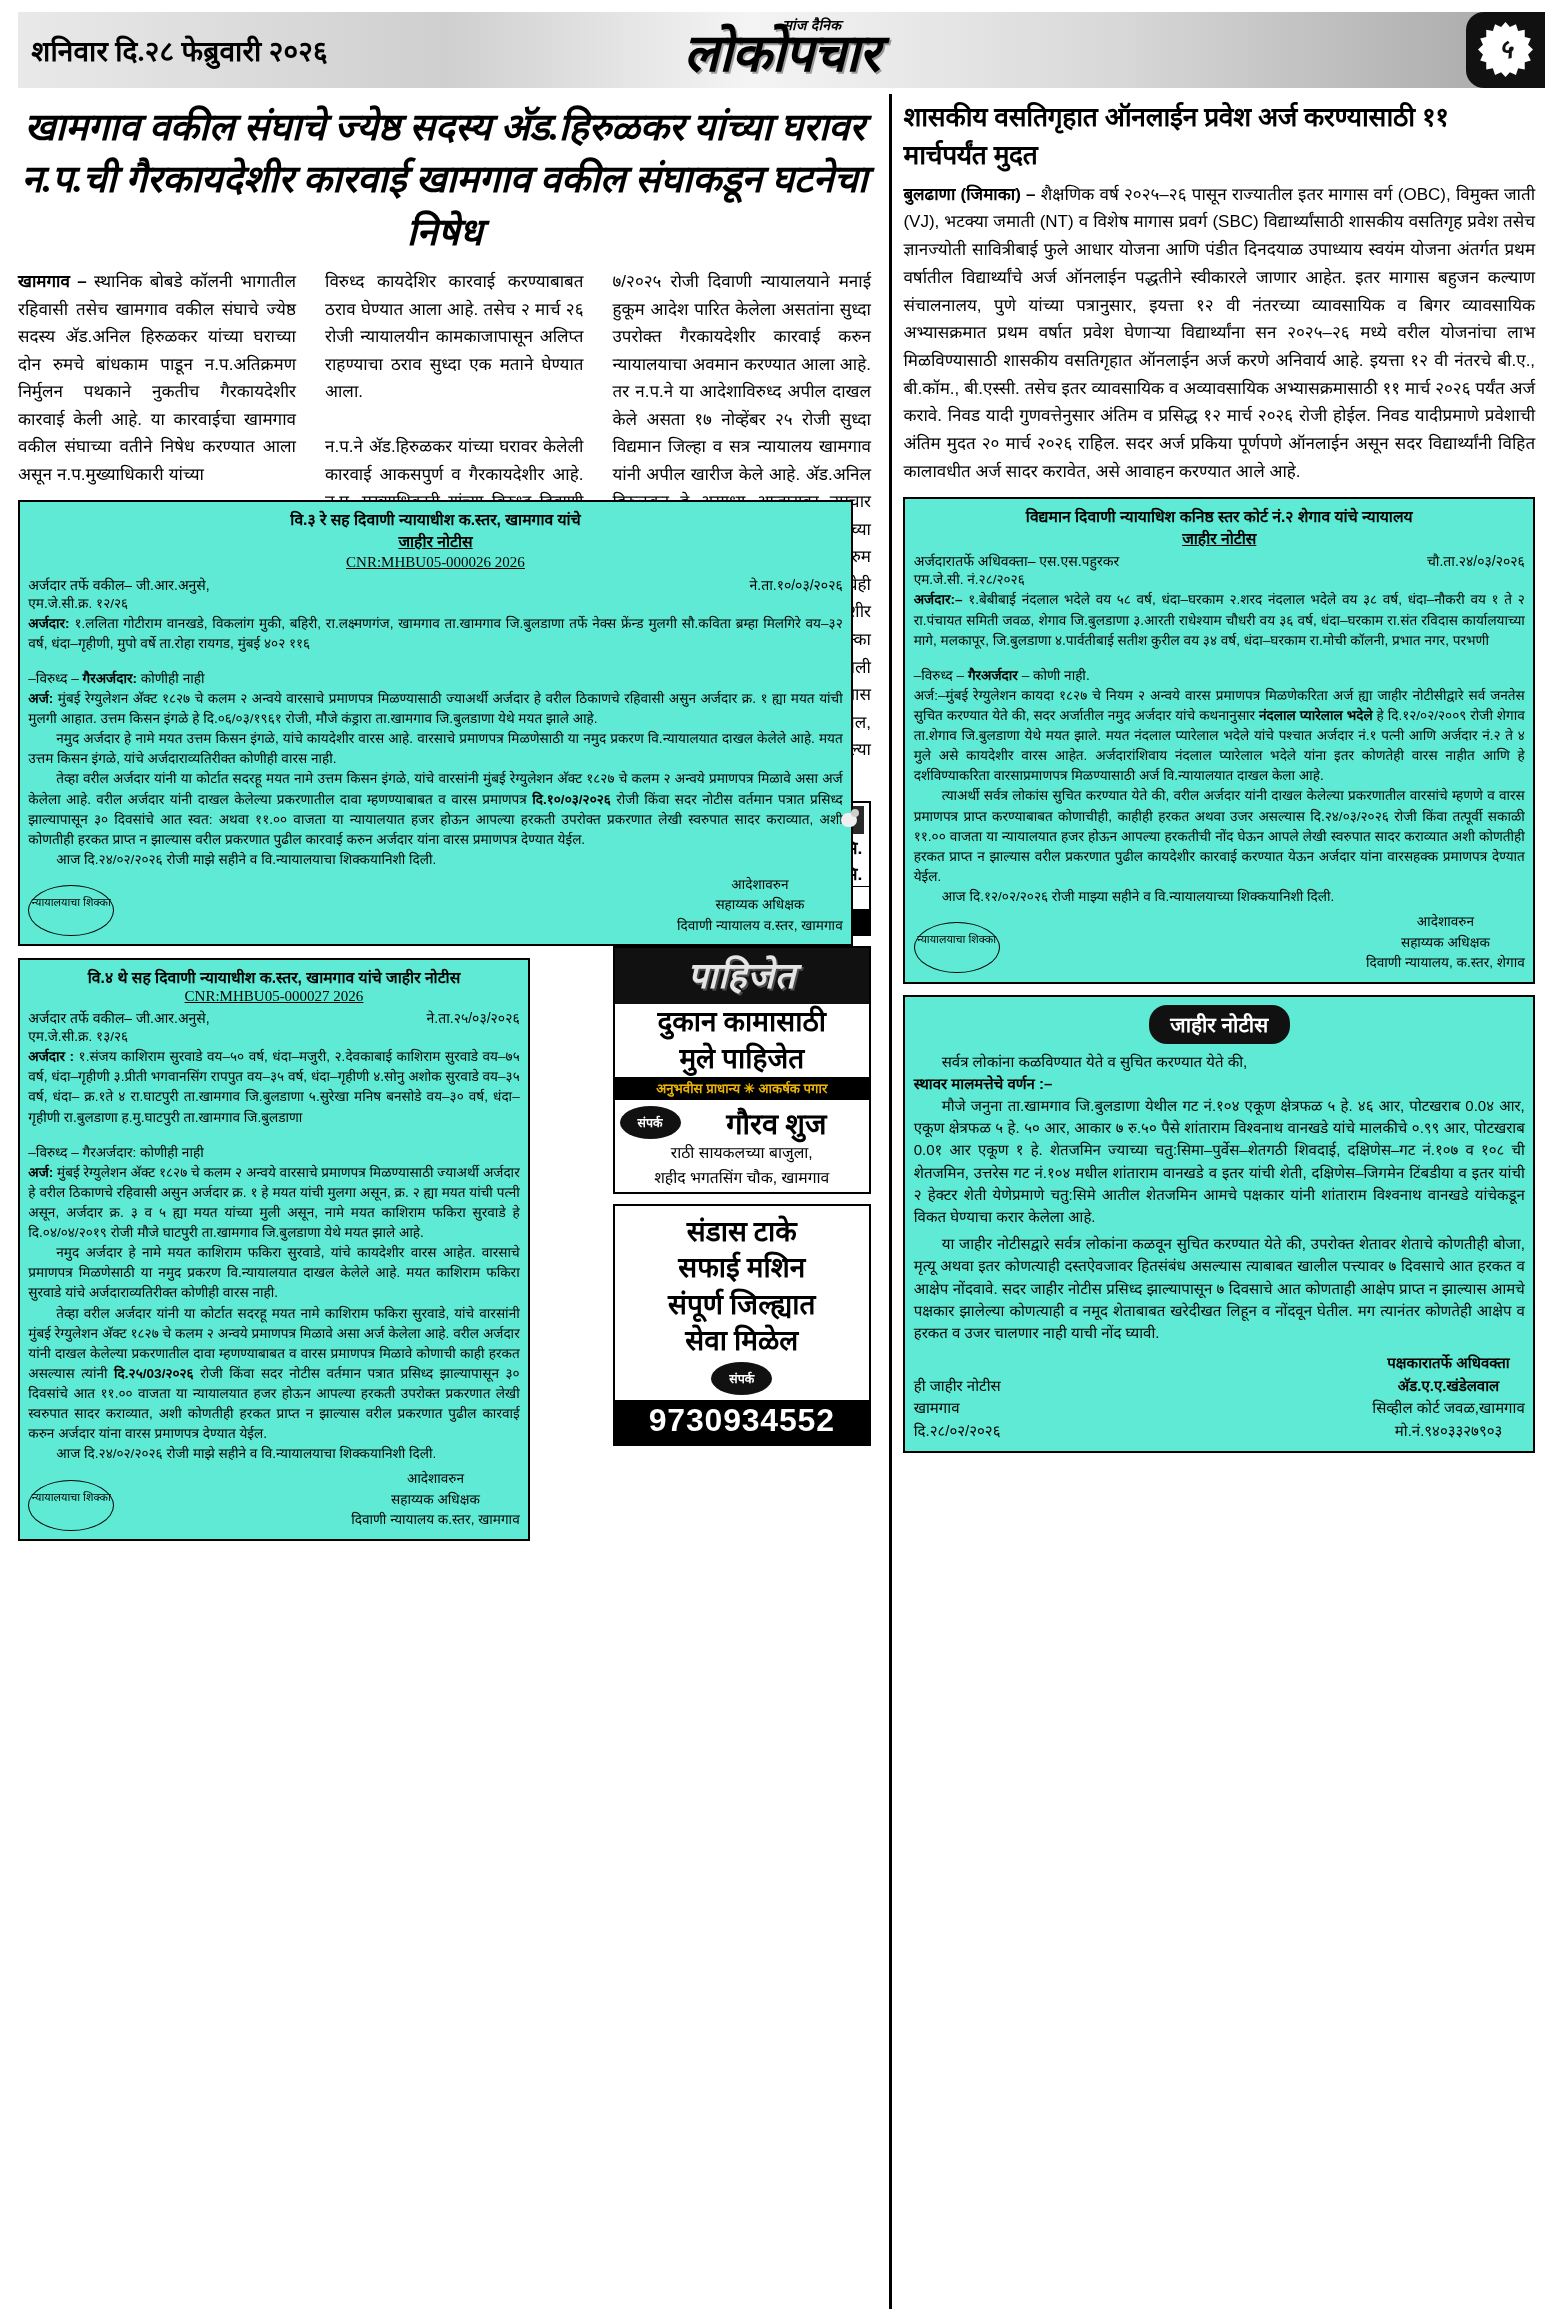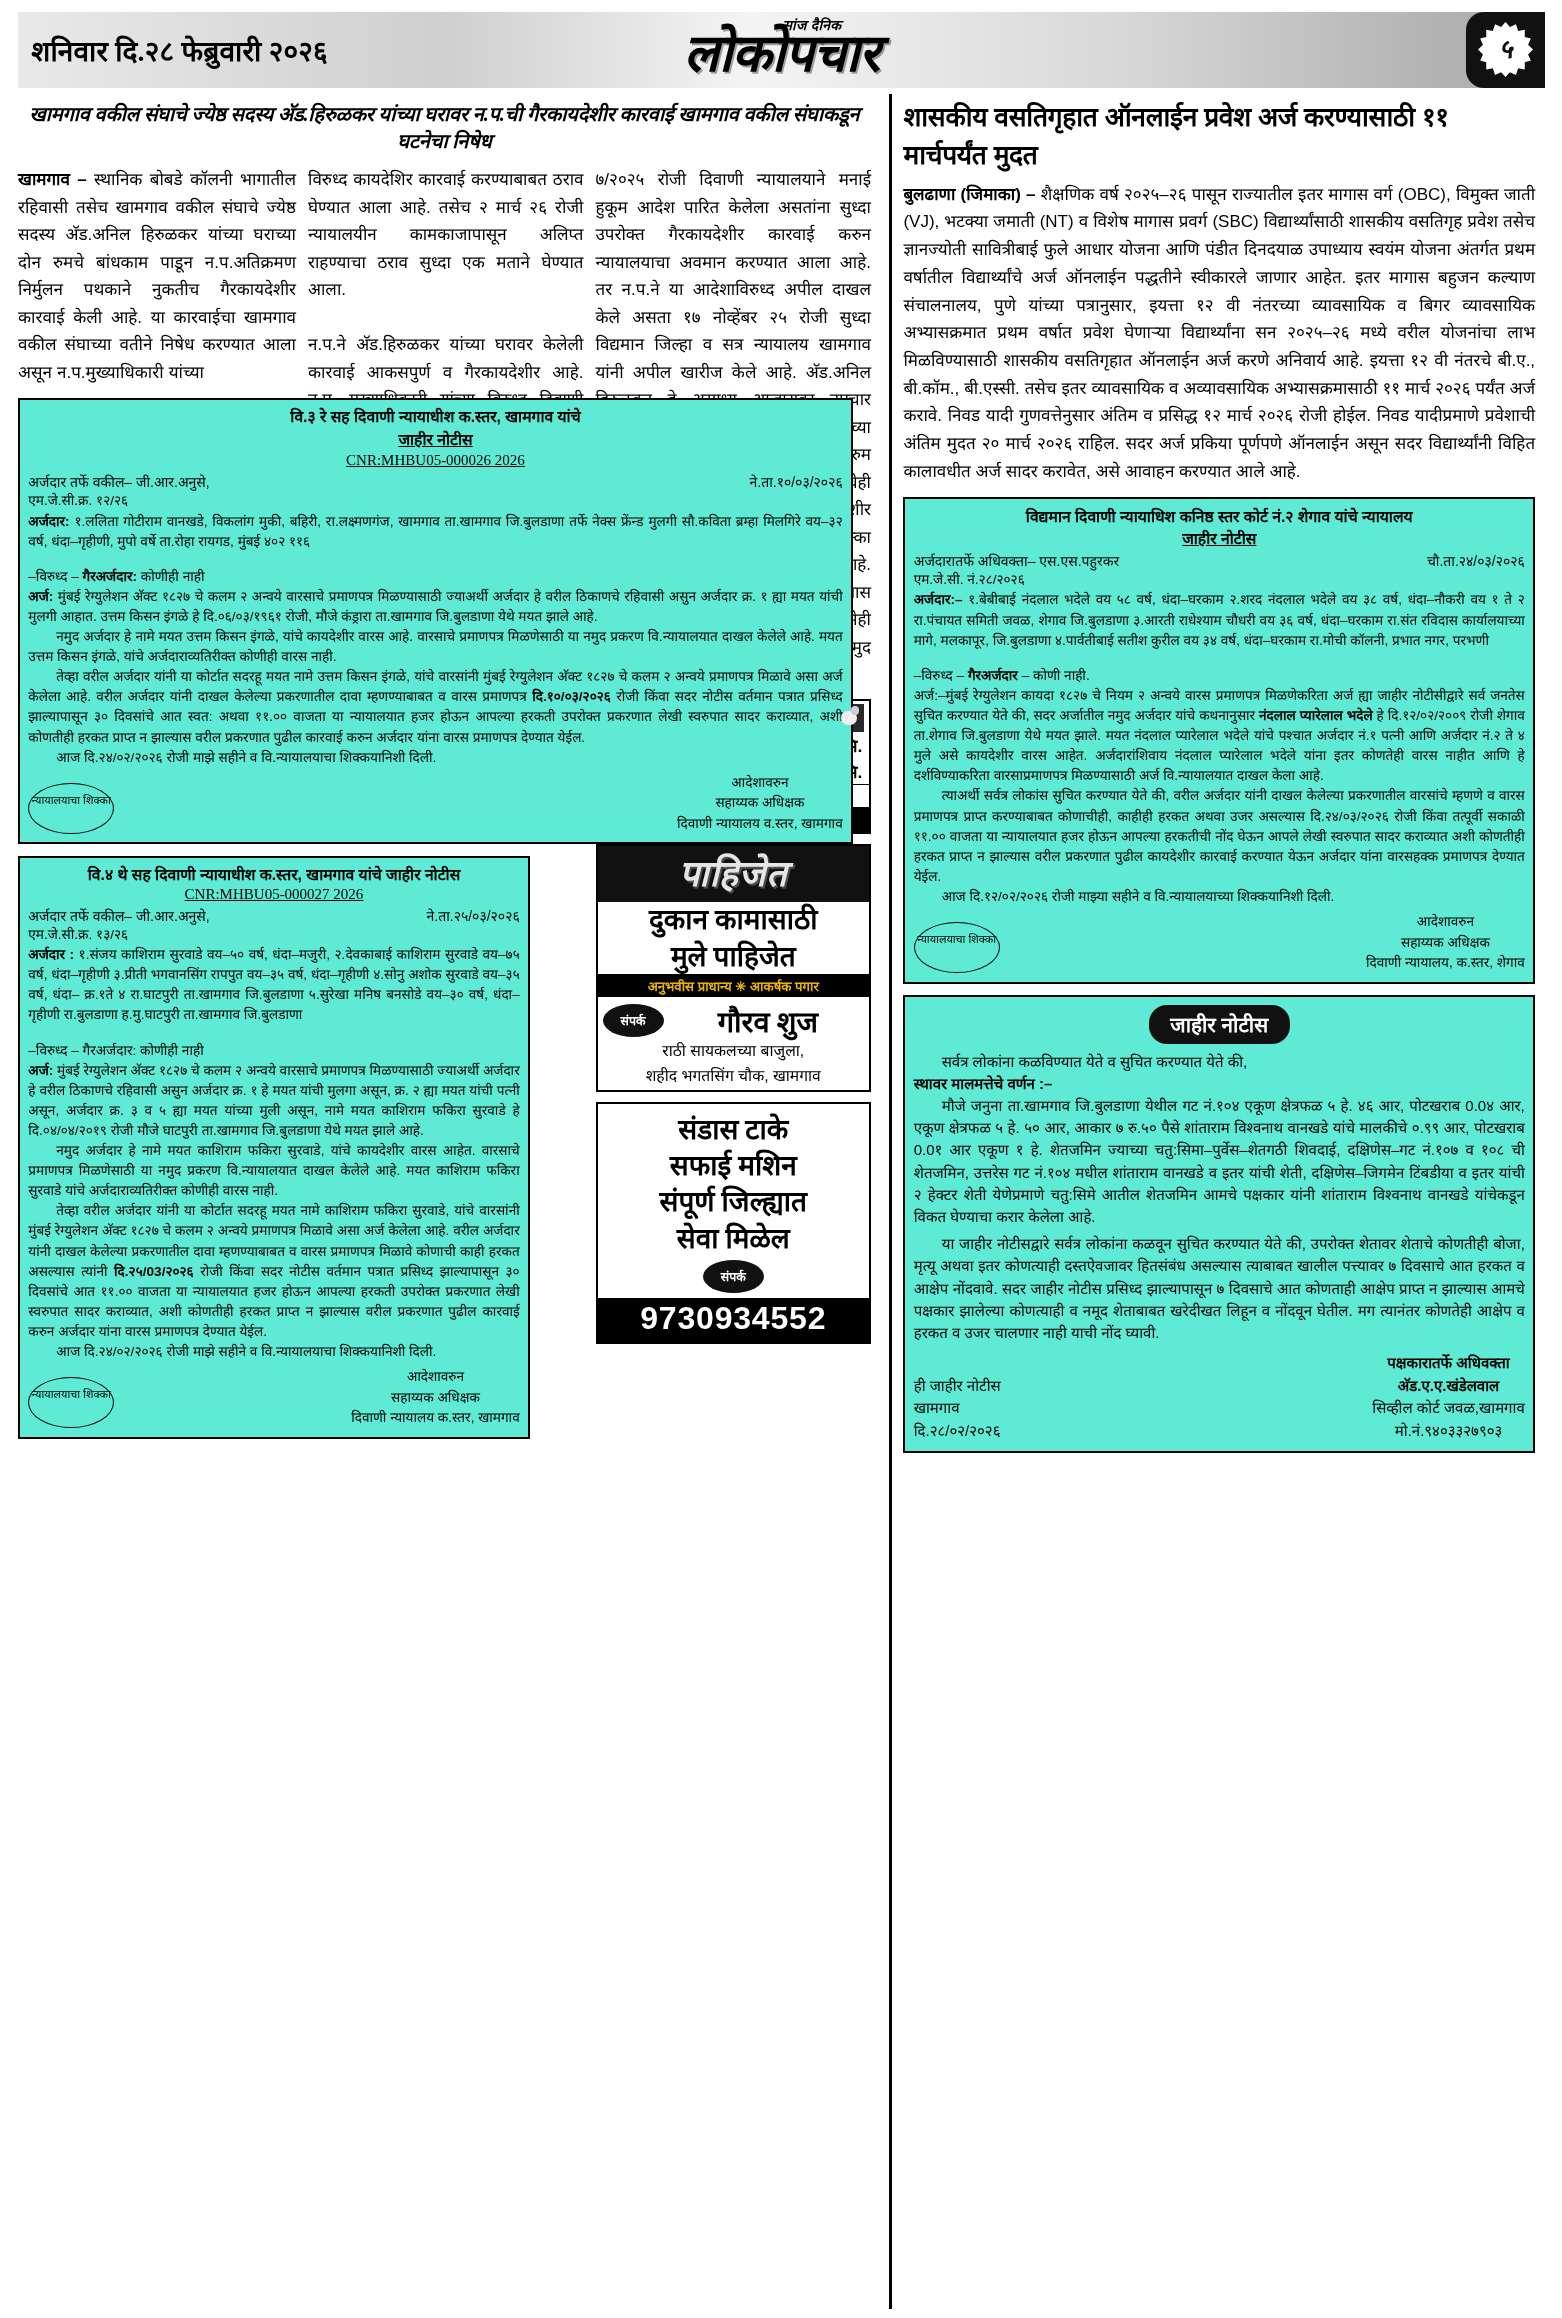--- a/index.html
+++ b/index.html
@@ -95,39 +95,39 @@
   }
   .col-left  { width: 863px; position: relative; padding-right: 10px; }
   .vline { width: 2.5px; background: #000; margin: 0 8.3px; }
   .col-right { width: 635px; position: relative; padding-left: 3.3px; }
 
   
   .headline-main {
     font-family: "Liberation Serif", serif;
     font-weight: bold;
     font-style: italic;
-    font-size: 20px;
+    font-size: 38px;
     line-height: 1.38;
     text-align: center;
     margin: 6.6px 0 10px 0;
     letter-spacing: -0.2px;
   }
   .headline-right {
     font-family: "Liberation Sans", sans-serif;
     font-weight: bold;
     font-size: 26.4px;
     line-height: 1.42;
     margin: 5px 0 6.6px 0;
     letter-spacing: -0.3px;
   }
 
   
   .three-col {
     display: flex;
-    gap: 12px;
+    gap: 29px;
   }
   .three-col .c { width: 278px; }
   .bodytext {
     font-family: "Liberation Sans", sans-serif;
     font-size: 17px;
     line-height: 1.62;
     text-align: justify;
     text-justify: inter-word;
     word-spacing: 0.4px;
   }

